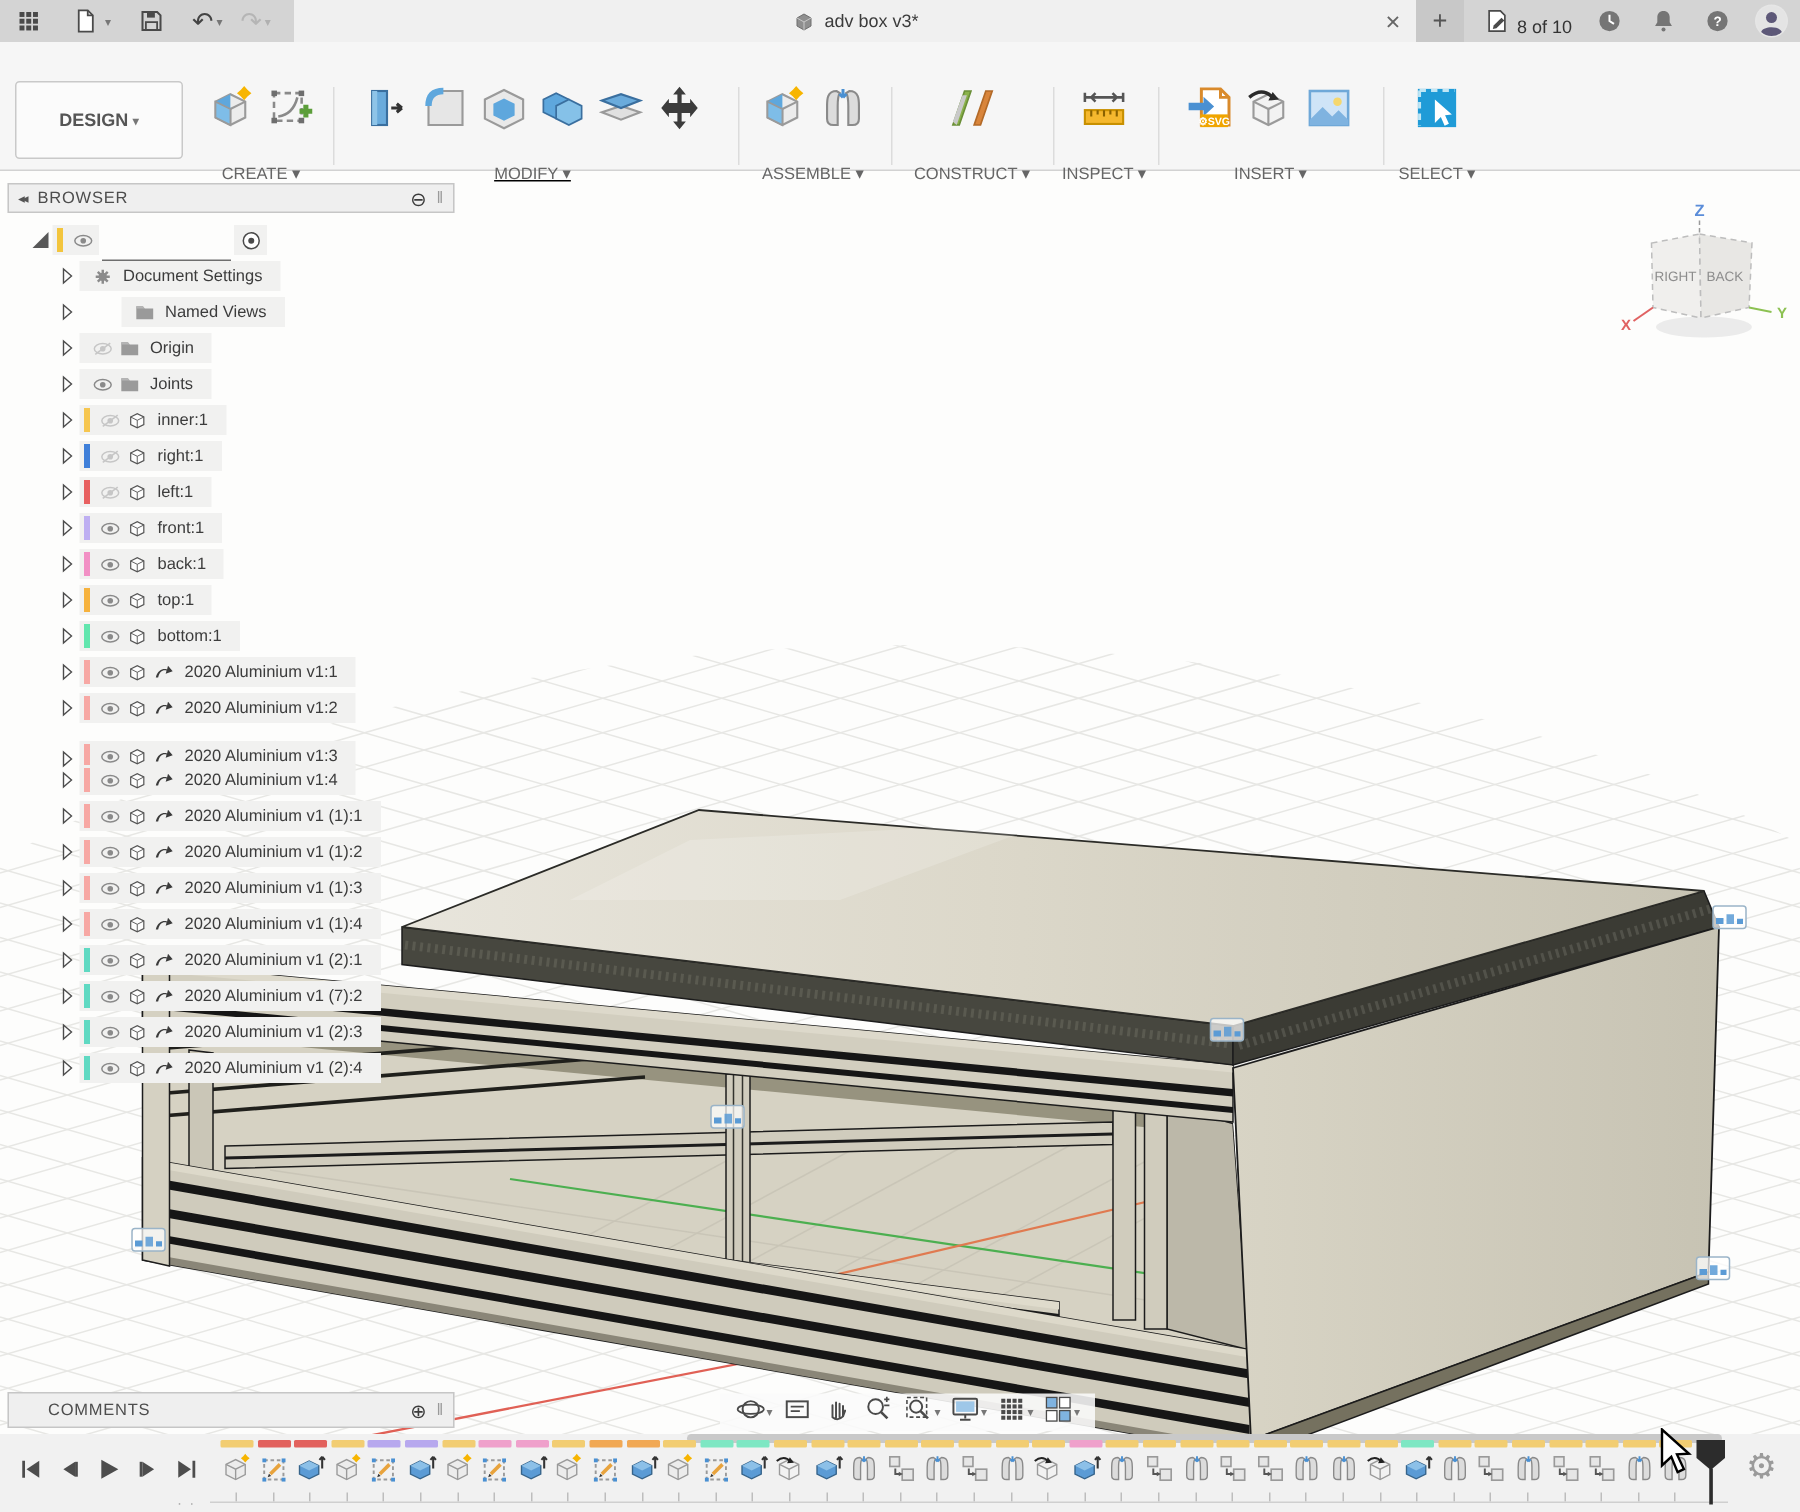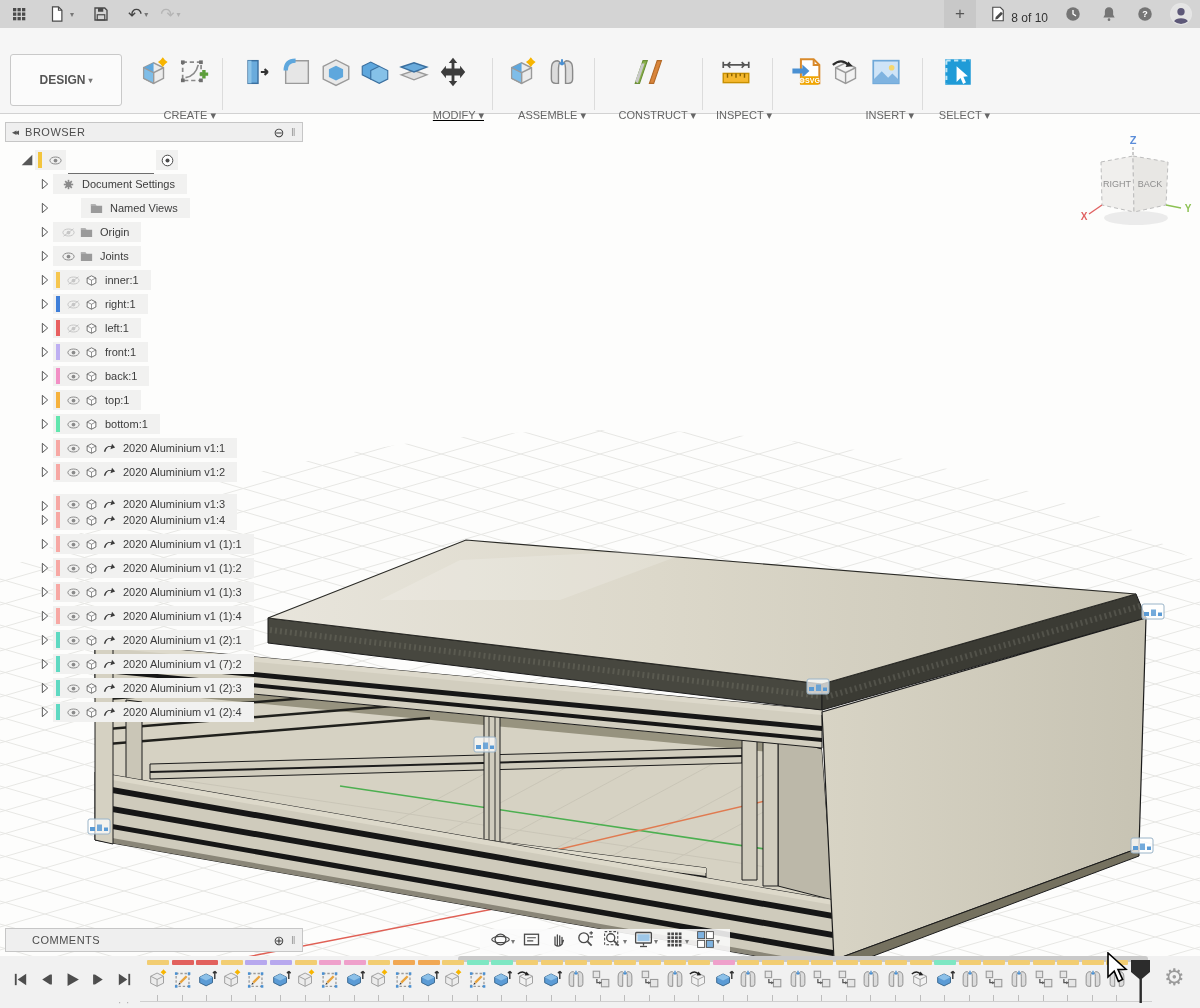--- a/index.html
+++ b/index.html
@@ -20,21 +20,21 @@
   .tb-right{position:absolute;right:8px;top:0;height:28px;display:flex;align-items:center;gap:14px;}
   .status-jobs{display:flex;align-items:flex-end;gap:4px;font-size:12px;color:#333;}
   .avatar{width:22px;height:22px;border-radius:50%;background:#e6e6e6;overflow:hidden;display:flex;align-items:center;justify-content:center;}
   
   .ribbon{position:absolute;left:0;top:28px;width:1200px;height:86px;background:#f6f6f6;border-bottom:1px solid #d2d2d2;z-index:19;}
   .rtabs{position:absolute;left:140px;top:5px;display:flex;gap:38px;}
   .rtab{font-size:11px;font-weight:bold;color:#666;letter-spacing:.4px;padding-bottom:5px;position:relative;white-space:nowrap;}
   .rtab.active{color:#0a96d6;}
   .rtab.active::after{content:'';position:absolute;left:-4px;right:-4px;bottom:-1px;height:3px;background:#0a96d6;}
   .design{position:absolute;left:10px;top:26px;width:112px;height:52px;border:1px solid #c9c9c9;border-radius:3px;background:#fbfbfb;display:flex;align-items:center;justify-content:center;gap:5px;font-size:12px;font-weight:bold;color:#555;}
-  .rgroup{position:absolute;top:25px;text-align:right;}
+  .rgroup{position:absolute;top:25px;text-align:center;}
   .gicons{display:flex;justify-content:center;align-items:center;gap:5px;height:38px;}
   .ricon{width:34px;height:34px;}
   .ricon svg{width:34px;height:34px;}
   .glabel{margin-top:18px;font-size:11px;color:#666;white-space:nowrap;}
   .gsep{position:absolute;top:30px;height:52px;width:1px;background:#dcdcdc;}
   
   .browser{position:absolute;left:5px;top:122px;width:298px;z-index:8;}
   .phead{height:20px;background:#efefef;border:1px solid #c6c6c6;display:flex;align-items:center;font-size:11px;color:#4d4d4d;letter-spacing:.5px;padding:0 6px;}
   .phead .grow{flex:1;}
   .chev{font-size:9px;color:#555;margin-right:8px;letter-spacing:-2px;}
@@ -351,20 +351,31 @@
             <rect x="7" y="13" width="10" height="7" fill="none" stroke="#4a4a4a" stroke-width="1.6"></rect>
           </svg>
         </span>
       <span style="width:8px"></span>
       <span class="undo-ch">↶</span>
       <span class="caret">▾</span>
       <span style="width:4px"></span>
       <span class="redo-ch">↷</span>
       <span class="caret dim">▾</span>
     </div>
+    <div class="doc-tab">
+      <span class="tb-ic" style="width:16px;height:16px">
+          <svg viewBox="0 0 24 24" xmlns="http://www.w3.org/2000/svg">
+            <polygon points="5,9 12,5 19,9 19,17 12,21 5,17" fill="#8f8f8f" stroke="#6e6e6e"></polygon>
+            <polyline points="5,9 12,13 19,9" fill="none" stroke="#c9c9c9"></polyline>
+            <line x1="12" y1="13" x2="12" y2="21" stroke="#c9c9c9"></line>
+          </svg>
+        </span>
+      <span>adv box v3*</span>
+      <span class="closex">✕</span>
+    </div>
     <div class="addtab">+</div>
     <div class="tb-right">
       <div class="status-jobs">
         <span class="tb-ic" style="width:18px">
             <svg viewBox="0 0 24 24" xmlns="http://www.w3.org/2000/svg">
               <path d="M5 3 h10 l4 4 v14 H5 z" fill="#fff" stroke="#4a4a4a" stroke-width="1.5"></path>
               <path d="M9 16 l7-7 2.5 2.5 -7 7 -3.2 .7 z" fill="#4a4a4a"></path>
             </svg>
           </span>
         <span>8 of 10</span>

